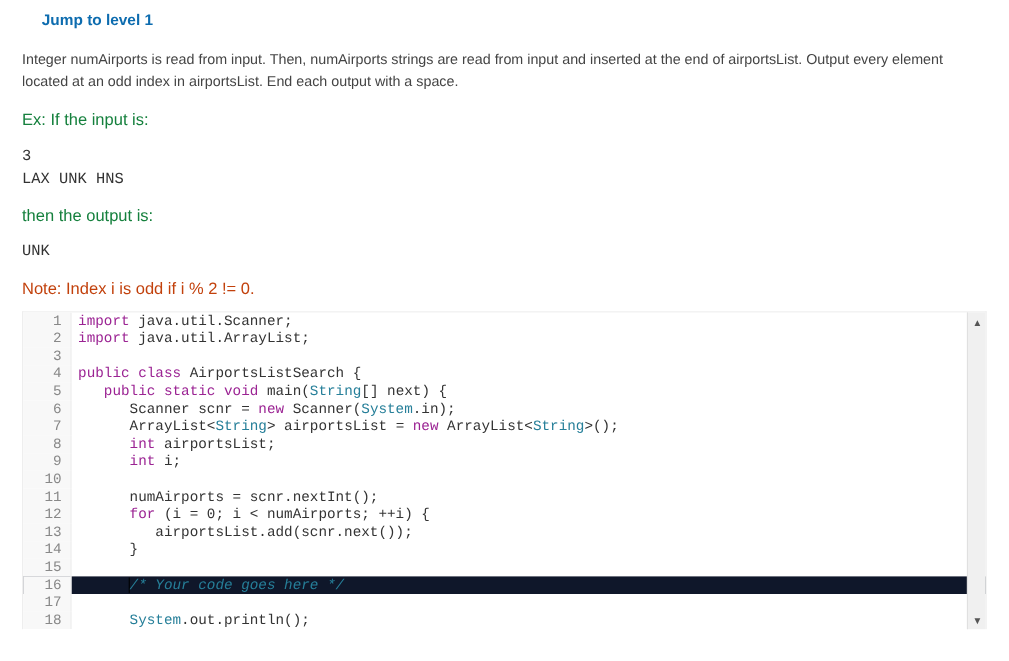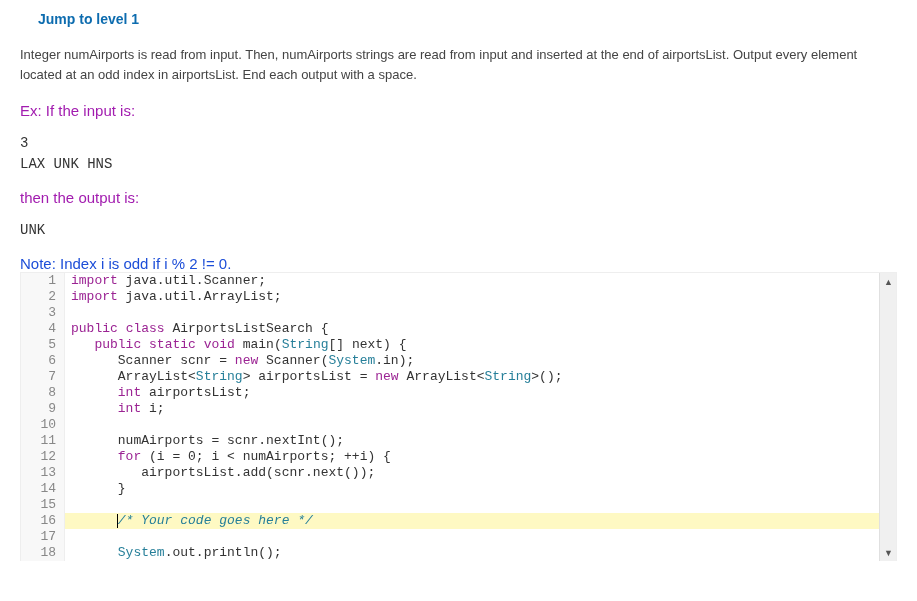--- a/index.html
+++ b/index.html
@@ -20,53 +20,53 @@
       margin-left: 18px;
       margin-bottom: 18px;
     }
     .description {
       color: #444;
       font-size: 13px;
       line-height: 1.5;
       margin-bottom: 18px;
     }
     .ex-label {
-      color: #a21caf;
+      color: #15803d;
       font-size: 15px;
       margin-bottom: 14px;
     }
     .mono-block {
       font-family: "Consolas", "Courier New", monospace;
       font-size: 14px;
       color: #333;
       margin-bottom: 14px;
       line-height: 1.5;
     }
     .note {
-      color: #1d4ed8;
+      color: #c2410c;
       font-size: 15px;
-      margin-bottom: 0;
+      margin-bottom: 12px;
     }
     .code-container {
       position: relative;
       border: 1px solid #eee;
       border-bottom: none;
     }
     .code-viewport {
       overflow: hidden;
     }
     .code-line {
       display: flex;
       font-family: "Consolas", "Courier New", monospace;
       font-size: 13px;
       line-height: 16px;
       white-space: pre;
     }
     .code-line.highlight {
-      background: #fef9c3;
+      background: #0f172a;
       justify-content: center;
     }
     .gutter {
       width: 44px;
       text-align: right;
       padding-right: 8px;
       color: #888;
       background: #f8f8f8;
       border-right: 1px solid #eee;
       flex-shrink: 0;

